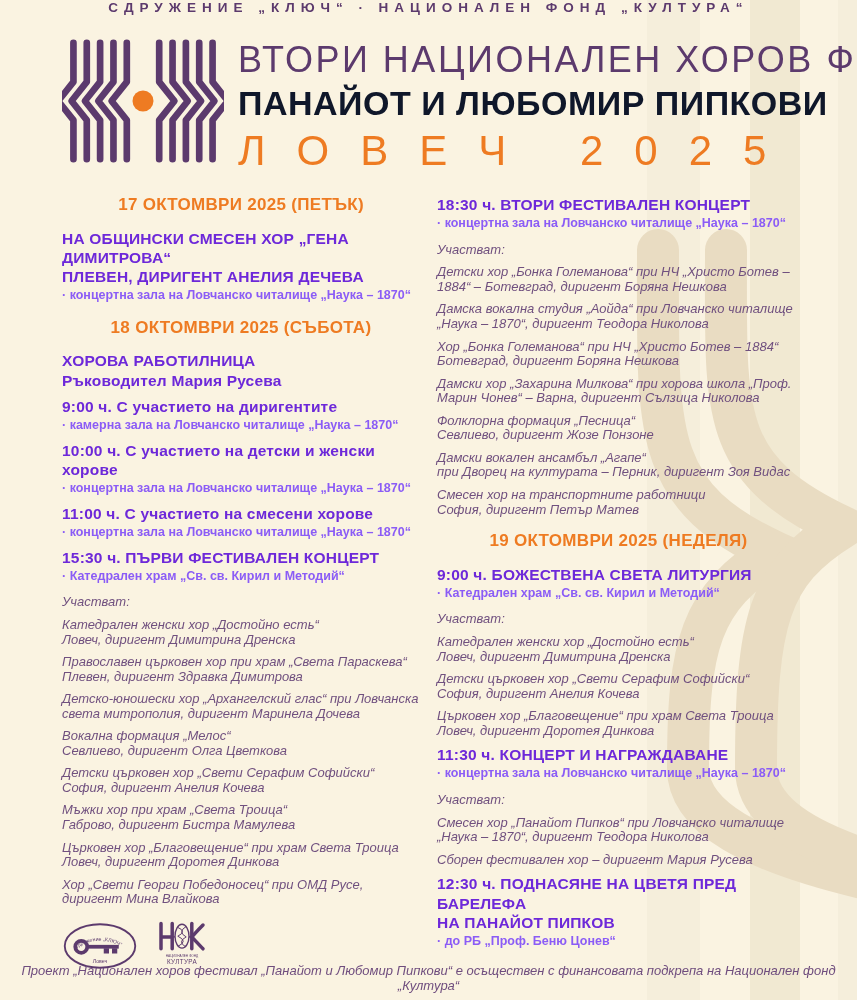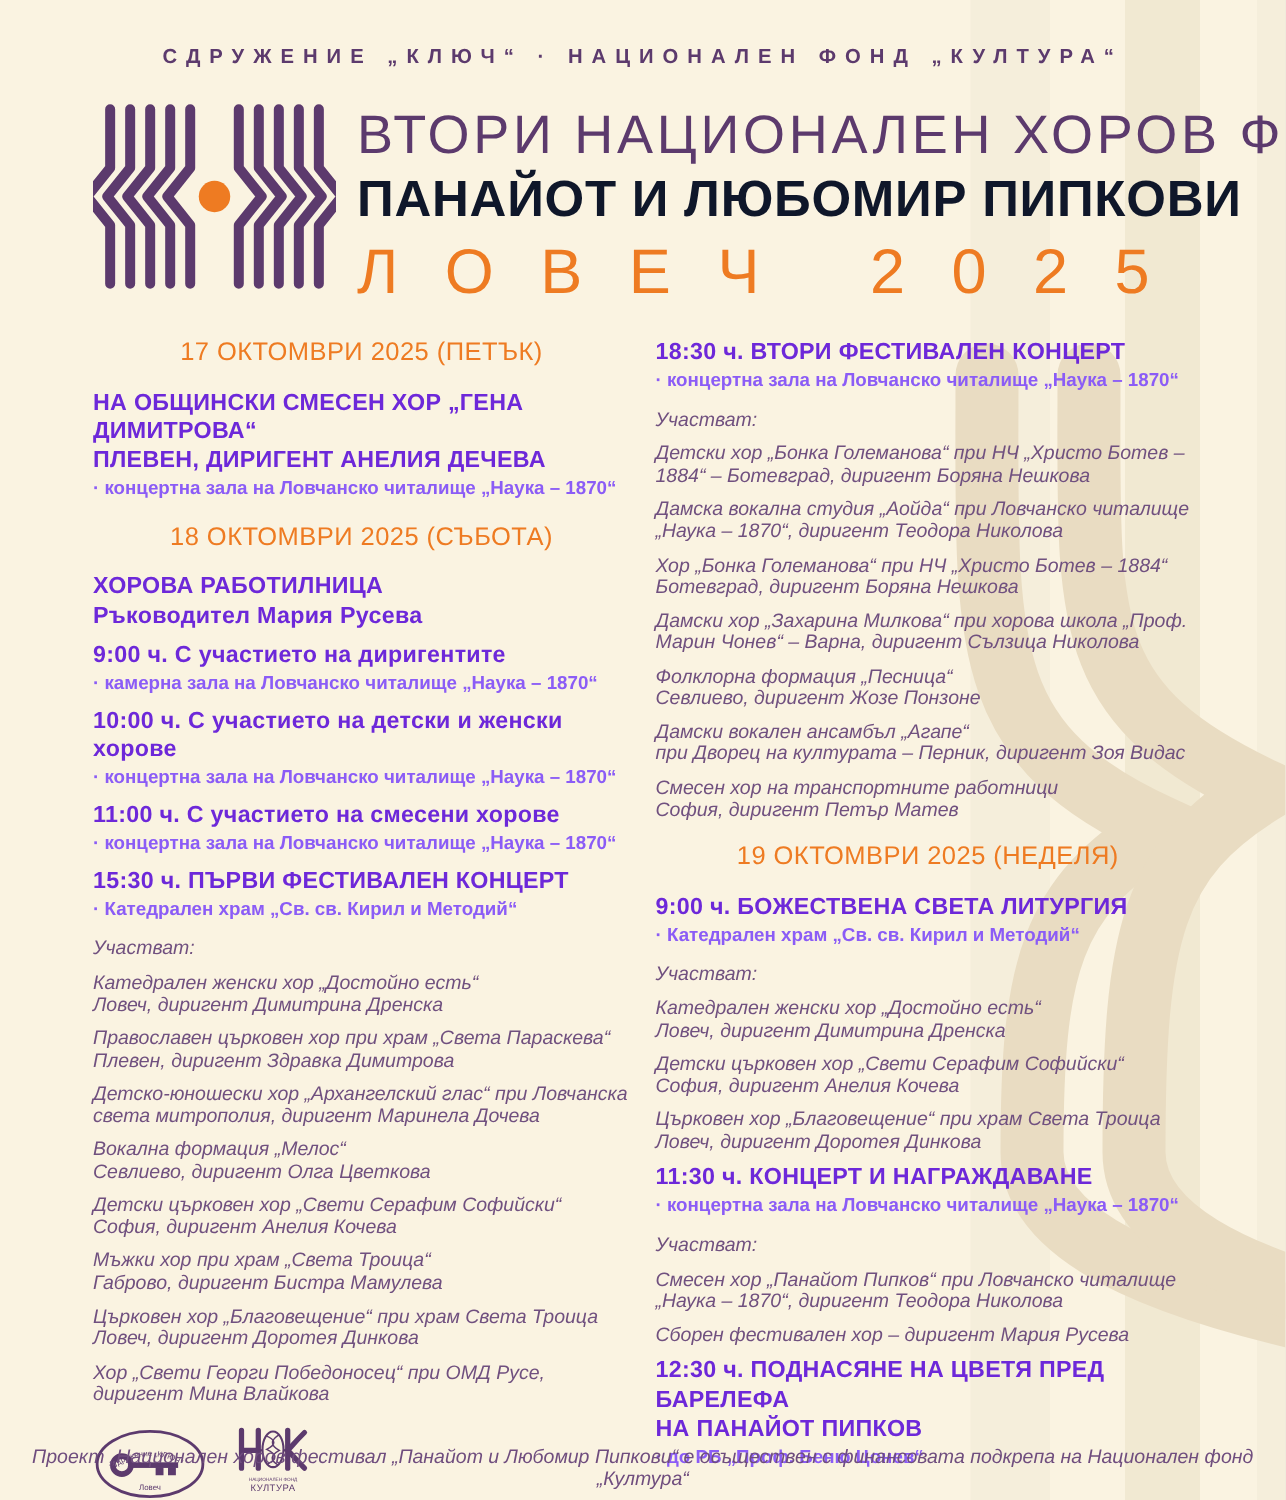--- a/index.html
+++ b/index.html
@@ -5,38 +5,38 @@
   html,body { margin:0; padding:0; background:#e8e4d8; }
   .poster {
     position:relative; width:857px; height:1000px; margin:0 auto;
     background:#faf3e1; overflow:hidden;
     font-family:"Liberation Sans", sans-serif;
   }
   .bg-decor { position:absolute; inset:0; z-index:0; }
   .content { position:relative; z-index:1; }
 
   .tagline {
-    text-align:center; padding-top:30px; color:#5c3a6d;
+    text-align:center; color:#5c3a6d;
     font-size:13.5px; font-weight:bold; letter-spacing:6px; white-space:nowrap;
   }
 
   .header-row { display:flex; align-items:flex-start; margin:24px 0 0 62px; }
   .logo-mark { flex:0 0 auto; }
   .titles { margin-left:14px; width:560px; }
   .title-line1 { color:#5c3a6d; font-size:36px; letter-spacing:2.5px; font-weight:normal; white-space:nowrap; }
   .title-line2 { color:#0f172a; font-size:34px; font-weight:bold; letter-spacing:0.5px; margin-top:3px; white-space:nowrap; }
   .title-city  { color:#ee7b22; font-size:42px; font-weight:normal; letter-spacing:31px; margin-top:4px; white-space:nowrap; }
 
   .columns { display:flex; margin:14px 57px 0 62px; gap:17px; }
   .col { width:358px; }
   .col + .col { width:363px; }
   .col > :first-child { margin-top:6px !important; }
 
   .b-date { text-align:center; margin:14px 0 14px; }
-  .b-date .ln { color:#ee7b22; font-weight:normal; font-size:17px; font-style:normal; letter-spacing:0.3px; line-height:1.15; }
+  .b-date .ln { color:#ee7b22; font-weight:bold; font-size:17px; font-style:normal; letter-spacing:0.3px; line-height:1.15; }
   .b-heading { margin-top:7px; }
   .b-heading .t { color:#6d28d9; font-weight:bold; font-size:15.5px; line-height:1.24; letter-spacing:0.2px; }
   .venue { margin-top:2px; color:#8b5cf6; font-weight:bold; font-size:12.5px; line-height:1.25; }
   .b-label { margin-top:11px; }
   .b-label .ln, .b-participant .ln { color:#70507f; font-style:italic; font-size:13px; line-height:1.12; }
   .b-participant { margin-top:8px; }
 
   .logos-row { display:flex; align-items:center; gap:16px; margin-top:10px; }
 
   .footer {

